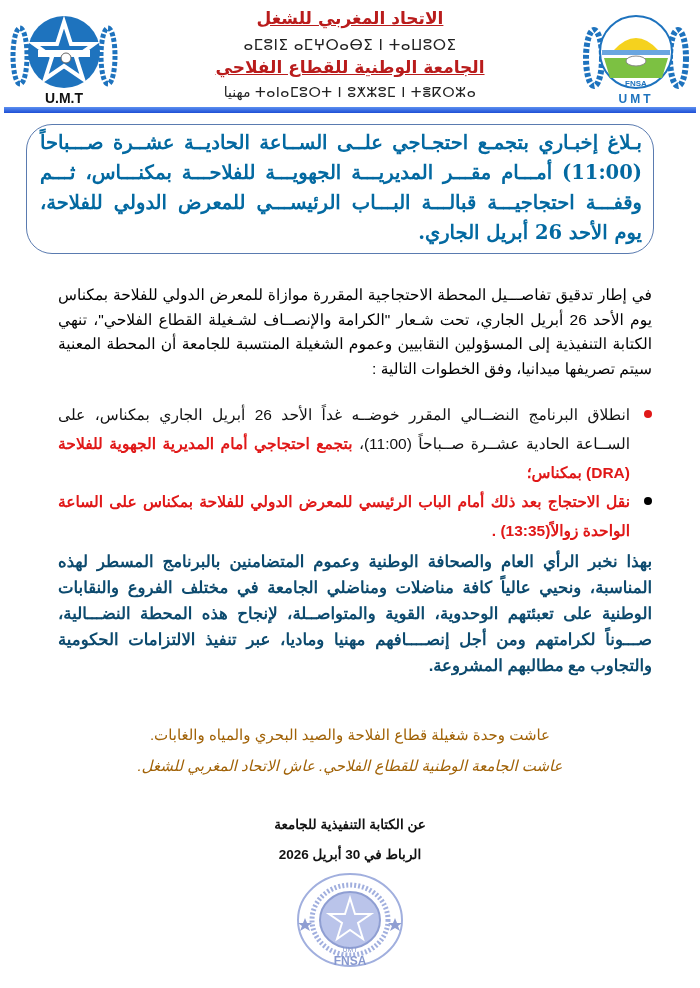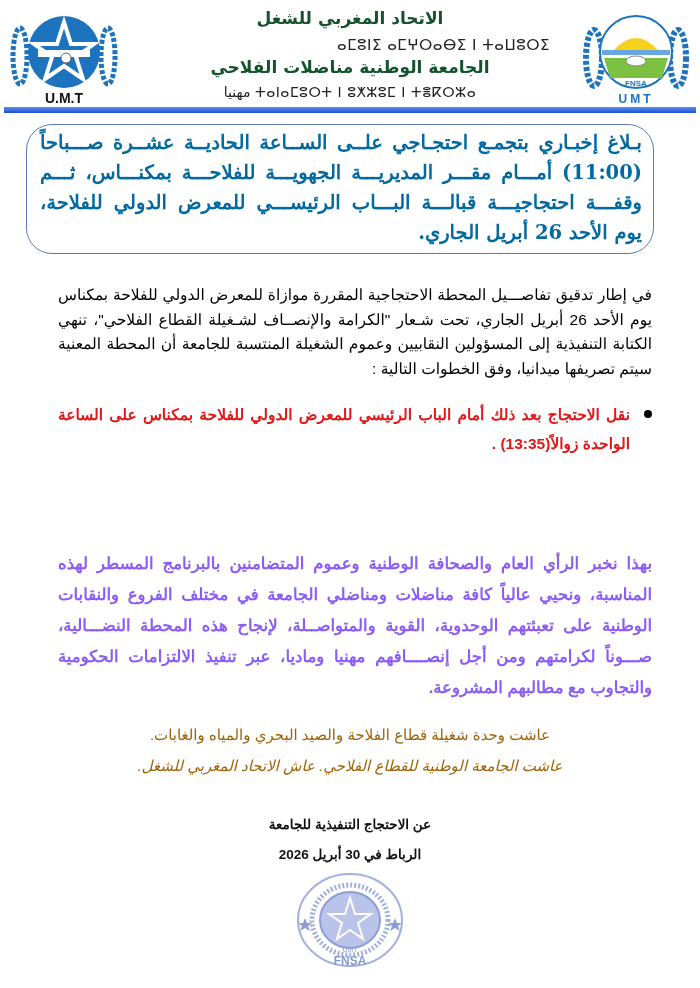--- a/index.html
+++ b/index.html
@@ -6,24 +6,24 @@
     body {
       width: 700px; height: 988px; position: relative; overflow: hidden;
       font-family: "DejaVu Sans", "Liberation Sans", sans-serif;
       color: #111;
     }
     .abs { position: absolute; }
     
     .logo-left { left: 8px; top: 6px; width: 112px; height: 100px; }
     .logo-right { left: 580px; top: 6px; width: 112px; height: 100px; }
     .hdr { left: 150px; width: 400px; text-align: center; direction: rtl; }
-    .hdr-ar { font-family: "DejaVu Sans", sans-serif; font-weight: bold; color: #14532d; }
+    .hdr-ar { font-family: "DejaVu Sans", sans-serif; font-weight: bold; color: #b91c1c; text-decoration: underline; }
     .hdr-tf { font-family: "DejaVu Sans", sans-serif; color: #222; direction: ltr; letter-spacing: 0.5px; }
     .hdr-title1 { top: 8px; font-size: 17px; }
-    .hdr-tf1 { top: 36px; font-size: 15px; text-align: right; }
+    .hdr-tf1 { top: 36px; font-size: 15px; }
     .hdr-title2 { top: 57px; font-size: 17px; }
     .hdr-tf2 { top: 84px; font-size: 14px; }
     .blue-bar {
       left: 4px; top: 107px; width: 692px; height: 6px;
       background: linear-gradient(#5b8ff0, #1e4fd6);
     }
     
     .announce-box {
       left: 26px; top: 124px; width: 628px; height: 130px;
       border: 1.5px solid #5a7bb0; border-radius: 26px; box-sizing: border-box;
@@ -45,21 +45,21 @@
     .steps { left: 58px; top: 400px; width: 572px; direction: rtl; margin: 0; padding: 0; list-style: none; }
     .step { position: relative; font-size: 15.5px; line-height: 29px; text-align: justify; text-align-last: right; font-family: "Liberation Sans", sans-serif; }
     .step .bullet { position: absolute; right: -22px; top: 10px; width: 8px; height: 8px; border-radius: 50%; }
     .bullet-red { background: #e01818; }
     .bullet-black { background: #000; }
     .red-bold { color: #e01818; font-weight: bold; }
     
     .closing {
       left: 58px; top: 548px; width: 594px;
       direction: rtl; text-align: justify; text-align-last: right;
-      font-weight: bold; font-size: 16.5px; line-height: 31px; color: #8b5cf6;
+      font-weight: bold; font-size: 16.5px; line-height: 26px; color: #0c4a6e;
       font-family: "Liberation Sans", sans-serif;
     }
     .slogan {
       left: 100px; width: 500px; text-align: center; direction: rtl;
       font-size: 15px; color: #a16207; font-family: "Liberation Sans", sans-serif;
     }
     .slogan1 { top: 726px; }
     .slogan2 { top: 757px; font-style: italic; }
     .sign {
       left: 200px; width: 300px; text-align: center; direction: rtl;
@@ -91,43 +91,47 @@
   <path d="M34,44 Q56,20 78,44 Z" fill="#f5d21e"></path>
   <rect x="22" y="44" width="68" height="5" fill="#6aa6e0"></rect>
   <path d="M24,52 L88,52 L82,72 L30,72 Z" fill="#7cc142"></path>
   <ellipse cx="56" cy="55" rx="10" ry="5" fill="#ffffff" stroke="#888" stroke-width="1"></ellipse>
   <text x="56" y="80" text-anchor="middle" font-family="Liberation Sans, sans-serif" font-weight="bold" font-size="8" fill="#1e73be">FNSA</text>
   <text x="56" y="97" text-anchor="middle" font-family="Liberation Sans, sans-serif" font-weight="bold" font-size="12" fill="#1e73be" letter-spacing="3">UMT</text>
 </svg>
 
 <div class="abs hdr hdr-ar hdr-title1">الاتحاد المغربي للشغل</div>
 <div class="abs hdr hdr-tf hdr-tf1">ⴰⵎⵓⵏⵉ ⴰⵎⵖⵔⴰⴱⵉ ⵏ ⵜⴰⵡⵓⵔⵉ</div>
-<div class="abs hdr hdr-ar hdr-title2">الجامعة الوطنية مناضلات الفلاحي</div>
+<div class="abs hdr hdr-ar hdr-title2">الجامعة الوطنية للقطاع الفلاحي</div>
 <div class="abs hdr hdr-tf hdr-tf2">مهنيا ⵜⴰⵏⴰⵎⵓⵔⵜ ⵏ ⵓⵅⵣⵓⵎ ⵏ ⵜⴻⴽⵔⵣⴰ</div>
 
 <div class="abs blue-bar"></div>
 
 <div class="abs announce-box"></div>
 <div class="abs announce-text">بـلاغ إخبـاري بتجمـع احتجـاجي علــى الســاعة الحاديــة عشــرة صـــباحاً (11:00) أمـــام مقـــر المديريـــة الجهويـــة للفلاحـــة بمكنـــاس، ثـــم وقفـــة احتجاجيـــة قبالـــة البـــاب الرئيســـي للمعرض الدولي للفلاحة، يوم الأحد 26 أبريل الجاري.</div>
 
 <div class="abs intro">في إطار تدقيق تفاصـــيل المحطة الاحتجاجية المقررة موازاة للمعرض الدولي للفلاحة بمكناس يوم الأحد 26 أبريل الجاري، تحت شـعار "الكرامة والإنصــاف لشـغيلة القطاع الفلاحي"، تنهي الكتابة التنفيذية إلى المسؤولين النقابيين وعموم الشغيلة المنتسبة للجامعة أن المحطة المعنية سيتم تصريفها ميدانيا، وفق الخطوات التالية :</div>
 
 <ul class="abs steps">
   <li class="step">
+    <span class="bullet bullet-red"></span>
+    <span>انطلاق البرنامج النضــالي المقرر خوضــه غداً الأحد 26 أبريل الجاري بمكناس، على الســاعة الحادية عشــرة صــباحاً (11:00)، </span><span class="red-bold">بتجمع احتجاجي أمام المديرية الجهوية للفلاحة (DRA) بمكناس؛</span>
+  </li>
+  <li class="step">
     <span class="bullet bullet-black"></span>
     <span class="red-bold">نقل الاحتجاج بعد ذلك أمام الباب الرئيسي للمعرض الدولي للفلاحة بمكناس على الساعة الواحدة زوالاً(13:35) .</span>
   </li>
 </ul>
 
 <div class="abs closing">بهذا نخبر الرأي العام والصحافة الوطنية وعموم المتضامنين بالبرنامج المسطر لهذه المناسبة، ونحيي عالياً كافة مناضلات ومناضلي الجامعة في مختلف الفروع والنقابات الوطنية على تعبئتهم الوحدوية، القوية والمتواصــلة، لإنجاح هذه المحطة النضـــالية، صـــوناً لكرامتهم ومن أجل إنصــــافهم مهنيا وماديا، عبر تنفيذ الالتزامات الحكومية والتجاوب مع مطالبهم المشروعة.</div>
 
 <div class="abs slogan slogan1">عاشت وحدة شغيلة قطاع الفلاحة والصيد البحري والمياه والغابات.</div>
 <div class="abs slogan slogan2">عاشت الجامعة الوطنية للقطاع الفلاحي. عاش الاتحاد المغربي للشغل.</div>
 
-<div class="abs sign sign1">عن الاحتجاج التنفيذية للجامعة</div>
+<div class="abs sign sign1">عن الكتابة التنفيذية للجامعة</div>
 <div class="abs sign sign2">الرباط في 30 أبريل 2026</div>
 
 <svg class="abs stamp" viewBox="0 0 115 105">
   <ellipse cx="57" cy="50" rx="52" ry="46" fill="none" stroke="#8a9cd6" stroke-width="2"></ellipse>
   <ellipse cx="57" cy="50" rx="30" ry="28" fill="#a9b6e6" stroke="#7487c8" stroke-width="2"></ellipse>
   <ellipse cx="57" cy="50" rx="38" ry="35" fill="none" stroke="#8a9cd6" stroke-width="5" stroke-dasharray="2 2"></ellipse>
   <polygon points="57,28 62,44 78,44 65,53 70,69 57,60 44,69 49,53 36,44 52,44" fill="none" stroke="#ffffff" stroke-width="2"></polygon>
   <polygon points="12,48 14,53 19,53 15,56 17,61 12,58 7,61 9,56 5,53 10,53" fill="#7487c8"></polygon>
   <polygon points="102,48 104,53 109,53 105,56 107,61 102,58 97,61 99,56 95,53 100,53" fill="#7487c8"></polygon>
   <text x="57" y="82" text-anchor="middle" font-family="Liberation Sans, sans-serif" font-size="7" fill="#6a7fc4">UMT</text>

